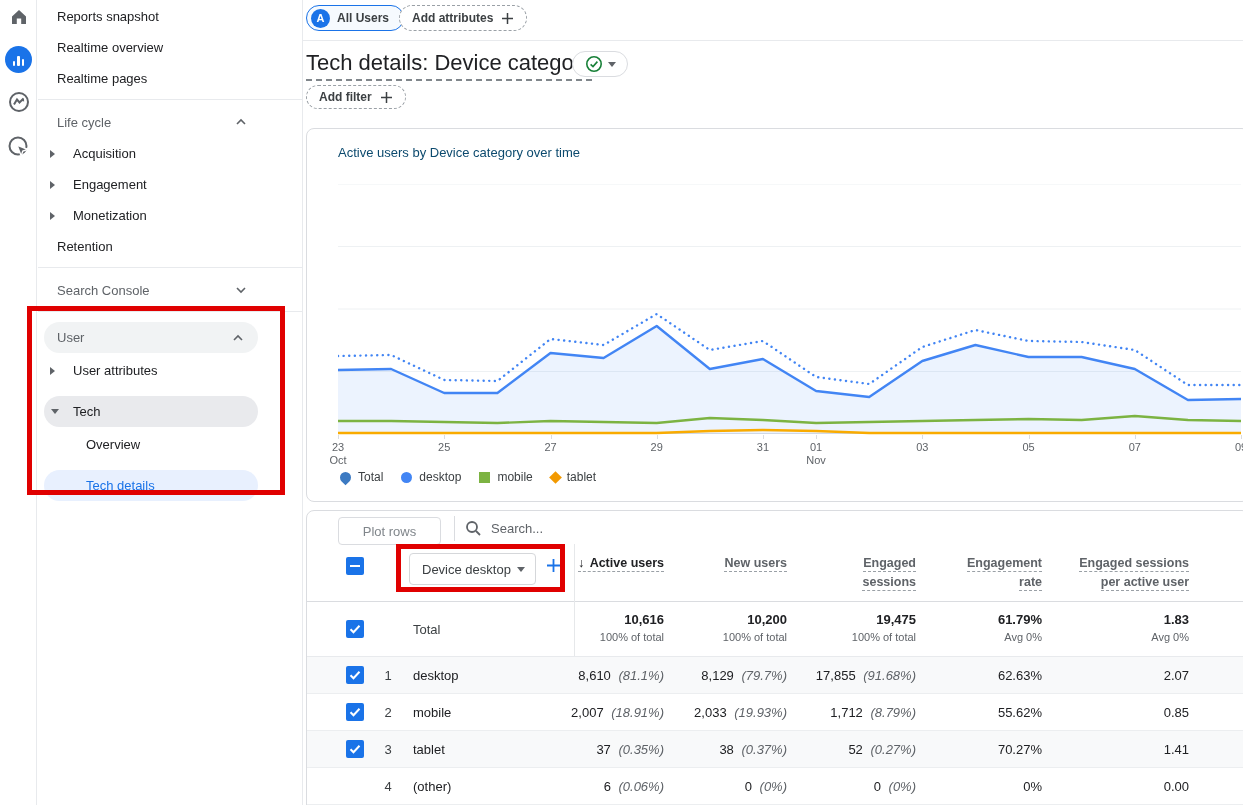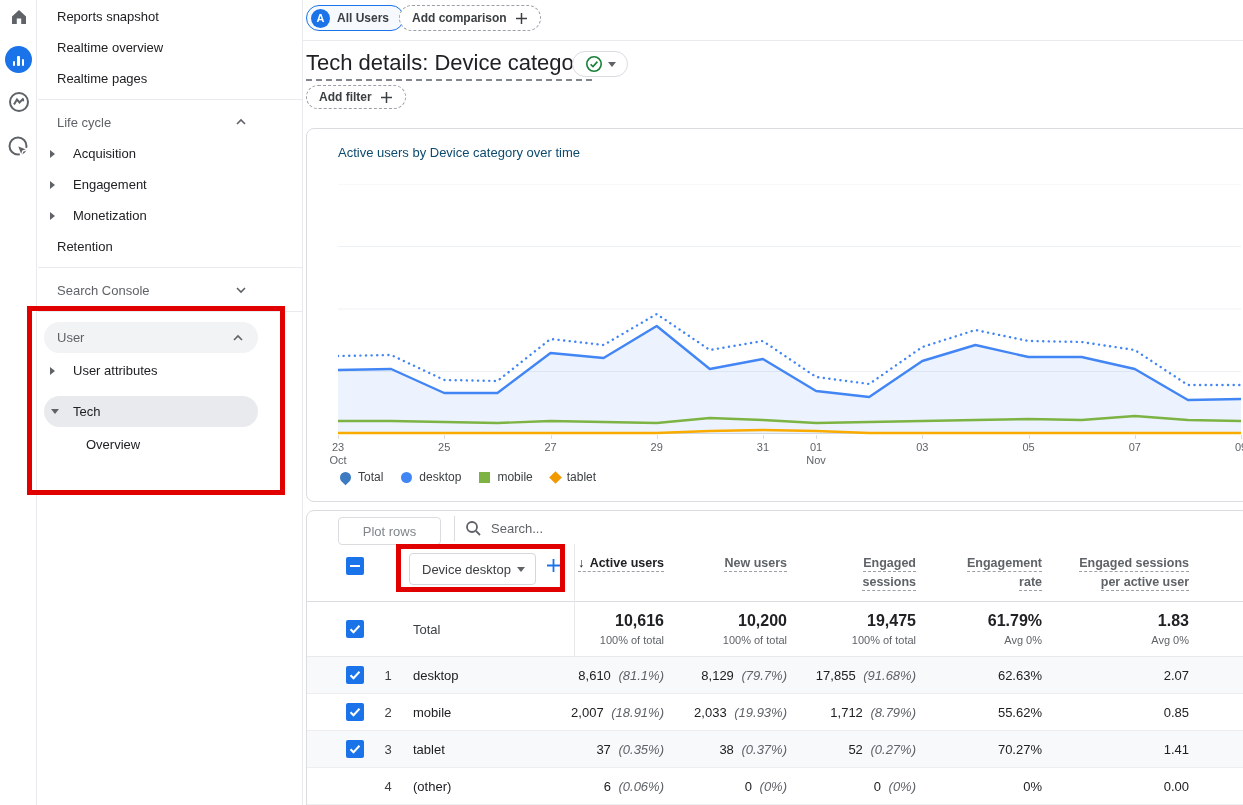--- a/index.html
+++ b/index.html
@@ -76,21 +76,21 @@
   #dim-dropdown { position:absolute; left:102px; top:9px; width:127px; height:32px; border:1px solid #d5d7da; border-radius:4px; display:flex; align-items:center; font-size:13px; color:#3c4043; padding:0 10px 0 12px; justify-content:space-between; cursor:pointer; background:#fff; }
   #add-dim { position:absolute; left:239px; top:14px; line-height:0; cursor:pointer; }
   .hcell { position:absolute; top:12px; display:flex; flex-direction:column; align-items:flex-end; font-size:12.5px; color:#5f6368; font-weight:bold; cursor:pointer; }
   .hcell span { border-bottom:1px dashed #9aa0a6; padding-bottom:1px; margin-bottom:3px; line-height:14px; white-space:nowrap; }
   .hcell.sorted { color:#202124; }
   .hcell .arr { border:none; margin-right:2px; }
   #col-divider { position:absolute; left:267px; top:33px; bottom:0; width:1px; background:#e6e8ea; }
   #total-row { position:absolute; top:91px; left:0; right:0; height:55px; border-bottom:1px solid #e8eaed; }
   #total-label { position:absolute; left:106px; top:0; height:55px; display:flex; align-items:center; font-size:13px; color:#3c4043; }
   .tcell { position:absolute; top:10px; display:flex; flex-direction:column; align-items:flex-end; }
-  .tcell .tv { font-size:16px; font-weight:bold; color:#202124; }
+  .tcell .tv { font-size:13px; font-weight:bold; color:#202124; }
   .tcell .ts { font-size:11px; color:#5f6368; margin-top:4px; }
   #rows { position:absolute; top:146px; left:0; right:0; }
   .trow { position:relative; height:37px; border-bottom:1px solid #eceef0; background:#fff; }
   .trow.shaded { background:#f8f9fa; }
   .trow .cbx { left:39px; top:9px; }
   .rnum { position:absolute; left:70px; top:0; width:22px; height:37px; display:flex; align-items:center; justify-content:center; font-size:13px; color:#3c4043; }
   .rname { position:absolute; left:106px; top:0; height:37px; display:flex; align-items:center; font-size:13px; color:#202124; }
   .dcell { position:absolute; top:0; height:37px; display:flex; align-items:center; justify-content:flex-end; font-size:13px; color:#202124; white-space:nowrap; }
   .dcell .pct { color:#5f6368; margin-left:4px;font-style:italic; }
   
@@ -179,28 +179,31 @@
       <span class="tri right"></span>
       <span class="slabel">User attributes</span>
     </div>
     <div class="srow item-pill has-arrow">
       <span class="tri down"></span>
       <span class="slabel">Tech</span>
     </div>
     <div class="srow subitem">
       <span class="slabel">Overview</span>
     </div>
+    <div class="srow subitem-selected">
+      <span class="slabel">Tech details</span>
+    </div>
   </nav>
 
 <div class="chip" id="chip-all-users">
   <span class="a-circle">A</span>
   <span>All Users</span>
 </div>
 <div class="chip" id="chip-add-comparison">
-  <span>Add comparison</span>
+  <span>Add attributes</span>
   <svg width="13" height="13" viewBox="0 0 13 13">
       <path d="M6.5 1 V12 M1 6.5 H12" stroke="#3c4043" stroke-width="1.5"></path>
     </svg>
 </div>
 <div id="hdr-divider"></div>
 
 <h1 id="page-title"><span>Tech details: Device category</span></h1>
 <div id="title-pill">
   <svg width="18" height="18" viewBox="0 0 18 18">
       <circle cx="9" cy="9" r="7.2" fill="none" stroke="#188038" stroke-width="1.6"></circle>

